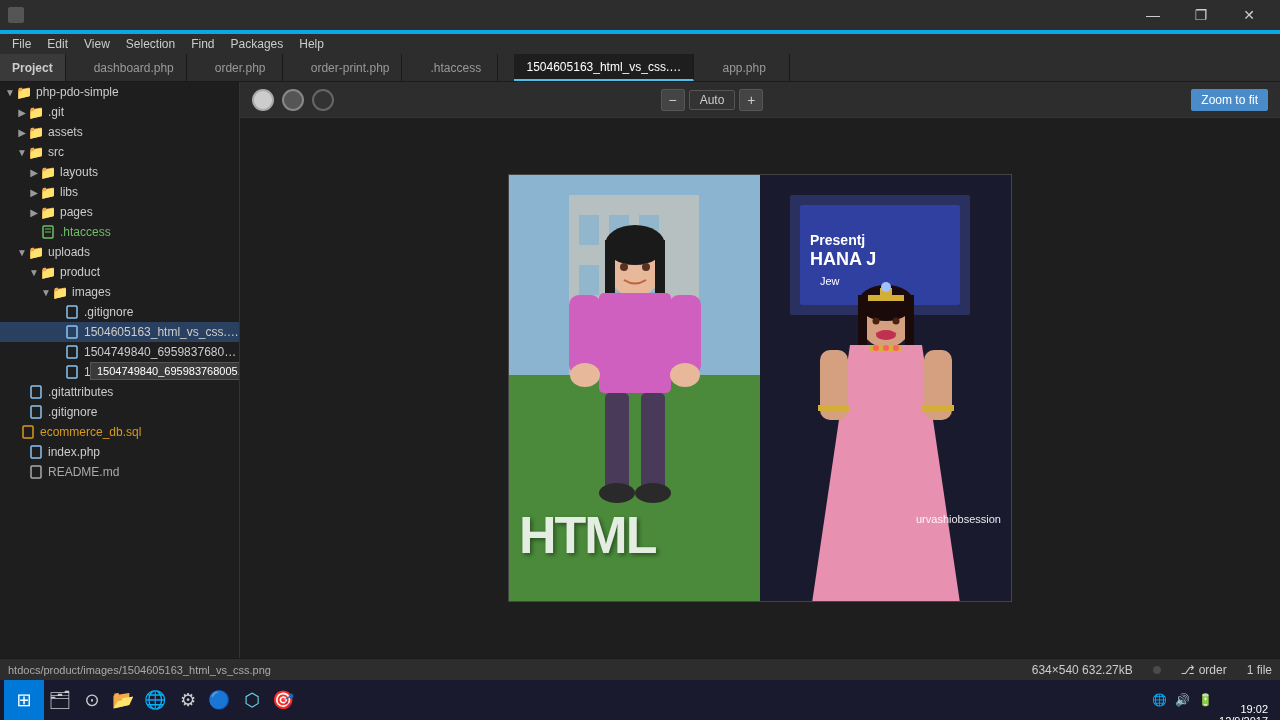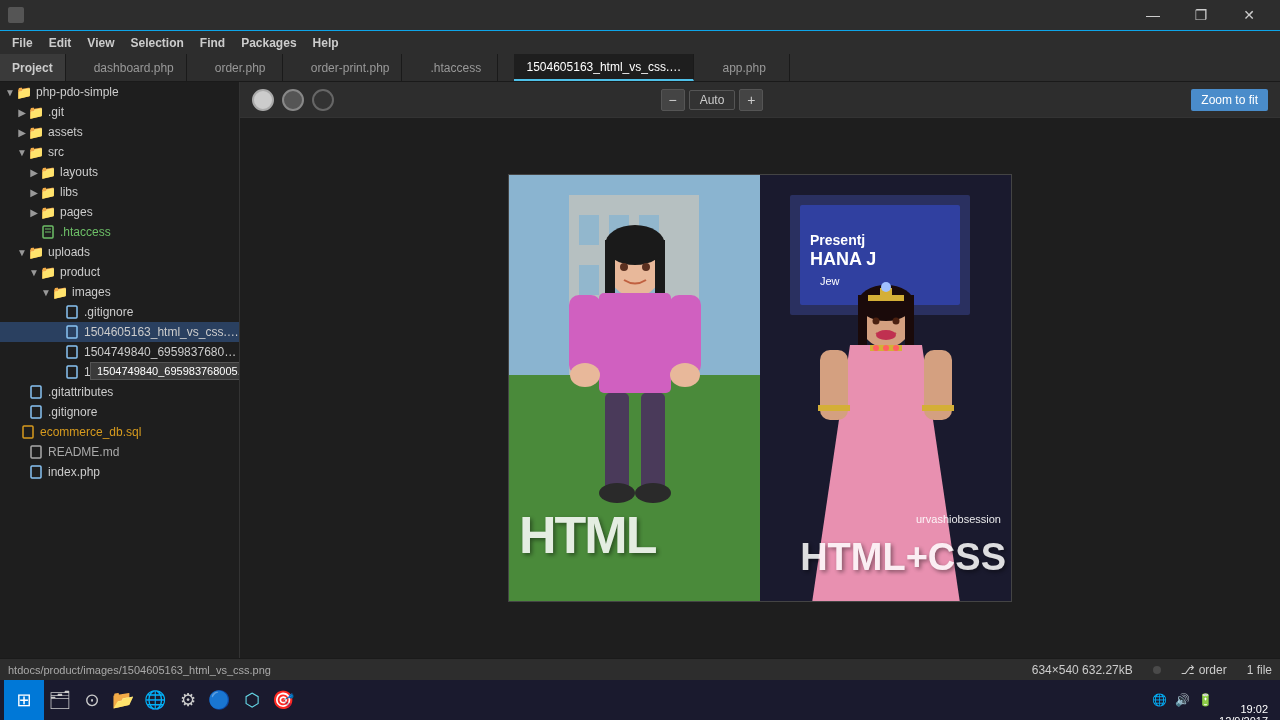--- a/index.html
+++ b/index.html
@@ -6,21 +6,21 @@
     body { font-family: 'Segoe UI', Arial, sans-serif; background: #1e1e1e; color: #ccc; font-size: 12px; overflow: hidden; width: 1280px; height: 720px; display: flex; flex-direction: column; }
 
     
     .titlebar { background: #2d2d2d; height: 30px; display: flex; align-items: center; justify-content: space-between; padding: 0 8px; flex-shrink: 0; }
     .titlebar-left { display: flex; align-items: center; gap: 6px; color: #ccc; font-size: 12px; }
     .titlebar-icon { width: 16px; height: 16px; background: #555; border-radius: 2px; }
     .titlebar-controls { display: flex; gap: 2px; }
     .titlebar-btn { width: 46px; height: 30px; background: transparent; border: none; color: #ccc; cursor: pointer; font-size: 14px; display: flex; align-items: center; justify-content: center; }
 
     
-    .menubar { background: #2d2d2d; height: 24px; display: flex; align-items: center; padding: 0 4px; flex-shrink: 0; border-top: 1px solid #0ea5e9; font-weight: bold; }
+    .menubar { background: #2d2d2d; height: 24px; display: flex; align-items: center; padding: 0 4px; flex-shrink: 0; border-top: 4px solid #0ea5e9; }
     .menu-item { padding: 2px 8px; color: #ccc; cursor: pointer; font-size: 12px; border-radius: 2px; }
 
     
     .tabs-bar { background: #2d2d2d; height: 28px; display: flex; align-items: stretch; flex-shrink: 0; border-bottom: 1px solid #1a1a1a; overflow: hidden; gap: 16px; }
     .tab { display: flex; align-items: center; padding: 0 12px; color: #999; cursor: pointer; border-right: 1px solid #1a1a1a; white-space: nowrap; font-size: 12px; min-width: 80px; max-width: 180px; }
     .tab.project-tab { background: #3a3a3a; color: #ccc; font-weight: bold; min-width: 60px; }
     .tab.active { background: #1e1e1e; color: #fff; border-bottom: 2px solid #4fc1e9; }
     .tab-label { overflow: hidden; text-overflow: ellipsis; }
 
     
@@ -271,34 +271,34 @@
             <rect x="1" y="1" width="10" height="12" rx="1" fill="none" stroke="#d79b1e" stroke-width="1.5"></rect>
           </svg>
       </span>
       <span class="label" style="color:#d79b1e;">ecommerce_db.sql</span>
     </div>
 
     <div class="tree-item" style="padding-left:16px;">
       <span class="arrow" style="width:12px;"></span>
       <span class="icon">
         <svg width="12" height="14" viewBox="0 0 12 14">
+            <rect x="1" y="1" width="10" height="12" rx="1" fill="none" stroke="#89c4f4" stroke-width="1.5"></rect>
+          </svg>
+      </span>
+      <span class="label">index.php</span>
+    </div>
+
+    <div class="tree-item" style="padding-left:16px;">
+      <span class="arrow" style="width:12px;"></span>
+      <span class="icon">
+        <svg width="12" height="14" viewBox="0 0 12 14">
             <rect x="1" y="1" width="10" height="12" rx="1" fill="none" stroke="#aaa" stroke-width="1.5"></rect>
           </svg>
       </span>
       <span class="label" style="color:#aaa;">README.md</span>
-    </div>
-
-    <div class="tree-item" style="padding-left:16px;">
-      <span class="arrow" style="width:12px;"></span>
-      <span class="icon">
-        <svg width="12" height="14" viewBox="0 0 12 14">
-            <rect x="1" y="1" width="10" height="12" rx="1" fill="none" stroke="#89c4f4" stroke-width="1.5"></rect>
-          </svg>
-      </span>
-      <span class="label">index.php</span>
     </div>
 
   </div>
 
   <div class="content">
 
     <div class="image-toolbar">
       <button class="circle-btn white"></button>
       <button class="circle-btn gray"></button>
       <button class="circle-btn dark"></button>
@@ -393,21 +393,20 @@
               <circle cx="126" cy="173" r="3" fill="#ff6060"></circle>
               <circle cx="136" cy="173" r="3" fill="#ff6060"></circle>
 
               <rect x="60" y="175" width="28" height="70" rx="10" fill="#d4a080"></rect>
               <rect x="164" y="175" width="28" height="70" rx="10" fill="#d4a080"></rect>
 
               <rect x="58" y="230" width="32" height="6" fill="#d4af37"></rect>
               <rect x="162" y="230" width="32" height="6" fill="#d4af37"></rect>
             </svg>
             <div class="urvashi-text">urvashiobsession</div>
-            <div class="html-css-text">HTML+CSS</div>
           </div>
         </div>
       </div>
     </div>
   </div>
 </div>
 
 <div class="statusbar">
   <span class="status-left">htdocs/product/images/1504605163_html_vs_css.png</span>
   <span>634×540 632.27kB</span>

